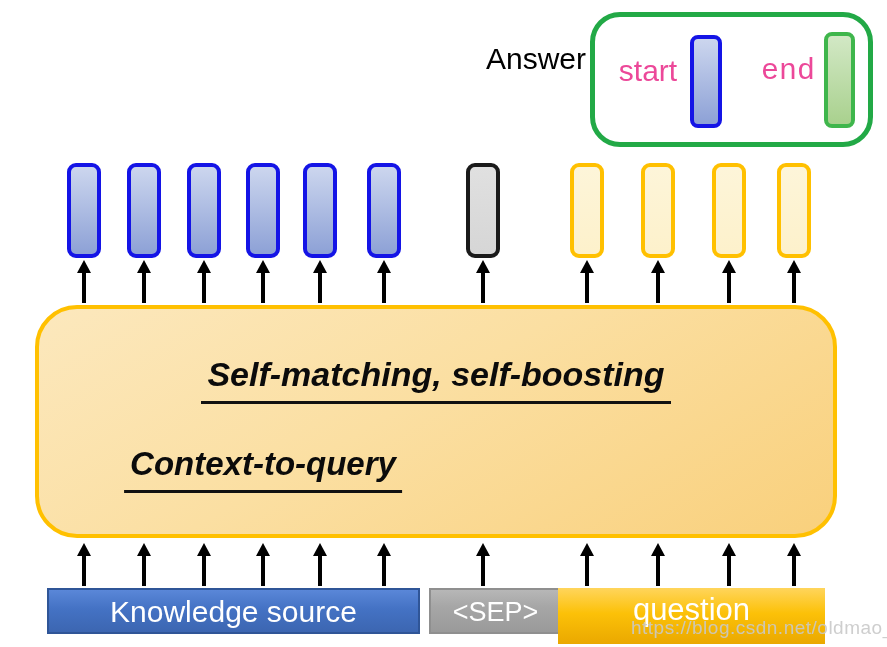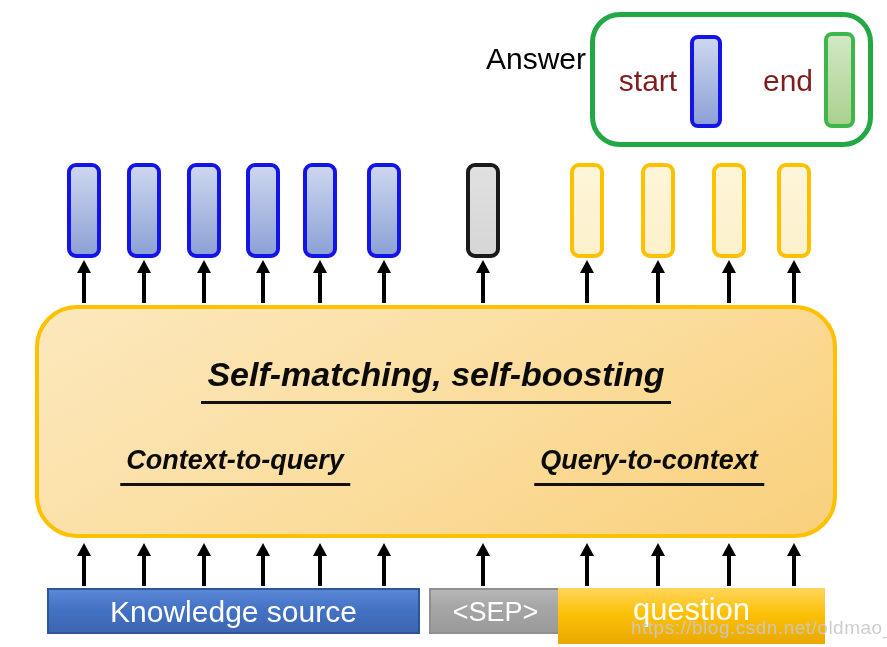--- a/index.html
+++ b/index.html
@@ -18,23 +18,23 @@
   }
   .mini-token{position:absolute;box-sizing:border-box;border-radius:8px;}
   .mini-token.blue{
     left:690px;top:35px;width:32px;height:93px;border:4px solid var(--blue-token-border);
     background:linear-gradient(180deg,var(--blue-token-top),var(--blue-token-bottom));
   }
   .mini-token.green{
     left:824px;top:32px;width:31px;height:96px;border:4px solid var(--mini-green-border);
     background:linear-gradient(180deg,var(--mini-green-top),var(--mini-green-bottom));
   }
-  .se-label{position:absolute;top:64px;transform:translateX(-50%);font-size:30px;color:#7f1d1d;}
+  .se-label{position:absolute;top:54px;transform:translateX(-50%);font-size:30px;color:#ec4899;}
   .se-label.start{left:648px;}
-  .se-label.end{left:788px;}
+  .se-label.end{left:788px;font-family:Liberation Mono, monospace;}
   
   .token{position:absolute;top:163px;width:26px;height:87px;border-style:solid;border-width:4px;border-radius:9px;}
   .token.blue{border-color:var(--blue-token-border);
     background:linear-gradient(180deg,var(--blue-token-top),var(--blue-token-bottom));}
   .token.gray{border-color:var(--gray-token-border);
     background:linear-gradient(180deg,#e0e0e0,var(--gray-token-fill));}
   .token.yellow{border-color:var(--yellow-token-border);
     background:linear-gradient(180deg,#fdf5d9,var(--yellow-token-fill));}
   
   .arrow{position:absolute;width:14px;}
@@ -47,21 +47,21 @@
   
   .att-box{
     position:absolute;left:35px;top:305px;width:802px;height:233px;box-sizing:border-box;
     border:4px solid var(--attention-border);border-radius:42px;
     background:linear-gradient(150deg,var(--attention-top) 0%,#fbdfa2 45%,var(--attention-bottom) 100%);
     text-decoration:underline;
   }
   .att-text{font-style:italic;font-weight:bold;color:#0b0b0b;}
   .ul{display:inline-block;border-bottom:3px solid #111;padding:0 6px 7px 6px;}
   .att-line1{position:absolute;left:0;right:0;top:46px;text-align:center;font-size:34px;}
-  .att-sub{position:absolute;top:136px;transform:translateX(-50%);font-size:27px;white-space:nowrap;}
+  .att-sub{position:absolute;top:136px;transform:translateX(-50%);font-size:33px;white-space:nowrap;margin-left:28px;}
   .att-sub.left{left:196px;}
   .att-sub.right{left:610px;}
   
   .input-box{position:absolute;top:588px;height:46px;box-sizing:border-box;
     color:#fff;text-align:center;white-space:nowrap;}
   .input-box .lbl{line-height:44px;}
   .knowledge{left:47px;width:373px;border:2px solid #2f5597;font-size:30px;
     background:linear-gradient(180deg,#5a87d8,var(--knowledge-fill) 45%,#3c66b1);}
   .sep{left:429px;width:133px;border:2px solid #8f8f8f;font-size:27px;
     background:linear-gradient(180deg,#b7b7b7,var(--sep-fill) 40%,#9a9a9a);}
@@ -86,23 +86,20 @@
   <span class="se-label end">end</span>
   <div class="mini-token green"></div>
 
   <div class="att-box">
     <div class="att-line1 att-text">
       <span class="ul">Self-matching, self-boosting</span>
     </div>
     <div class="att-sub left att-text">
       <span class="ul">Context-to-query</span>
     </div>
-    <div class="att-sub right att-text">
-      <span class="ul">Query-to-context</span>
-    </div>
   </div>
 
   <div class="input-box knowledge">
     <div class="lbl">Knowledge source</div>
   </div>
   <div class="input-box sep">
     <div class="lbl">&lt;SEP&gt;</div>
   </div>
   <div class="input-box question">
     <div class="lbl">question</div>

